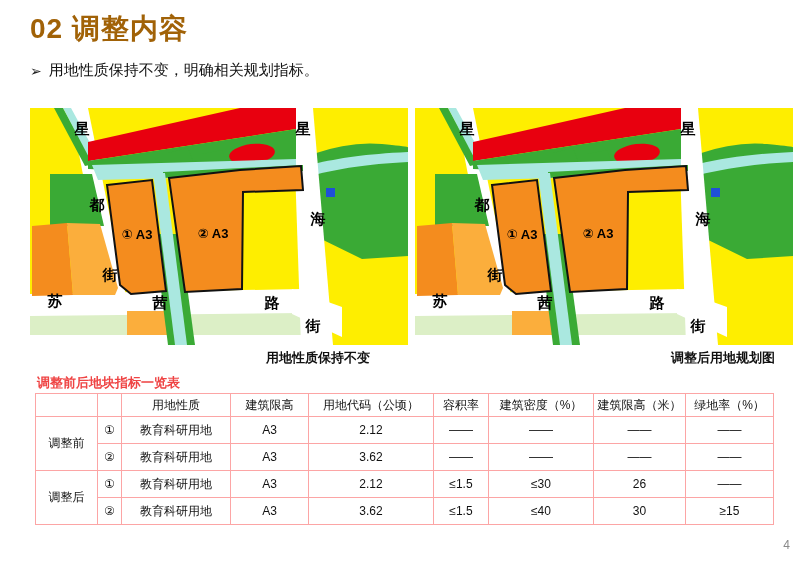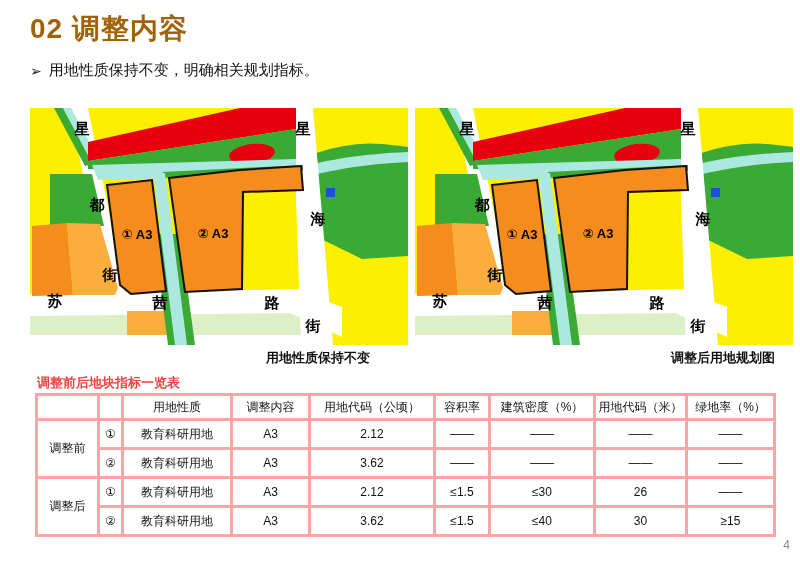--- a/index.html
+++ b/index.html
@@ -28,21 +28,21 @@
   .cap-before{left:30px;width:340px;}
   .cap-after{left:412px;width:363px;}
   .table-title{
     position:absolute;left:37px;top:374px;font-size:13px;font-weight:bold;color:#ef4444;
   }
   table.spec{
     position:absolute;left:35px;top:393px;border-collapse:collapse;
     table-layout:fixed;font-size:12px;color:#111;
   }
   table.spec td,table.spec th{
-    border:3px solid #fca5a5;text-align:center;vertical-align:middle;
+    border:1px solid #fca5a5;text-align:center;vertical-align:middle;
     padding:0;font-weight:normal;overflow:hidden;white-space:nowrap;
   }
   table.spec th{height:22px;}
   table.spec td{height:26px;}
   .page-num{
     position:absolute;right:10px;top:538px;font-size:12px;color:#8a8a8a;
   }
   svg text{
     font-family:"Liberation Sans","DejaVu Sans",sans-serif;
     font-weight:bold;fill:#000;
@@ -193,25 +193,25 @@
       <col style="width:55px">
     <col style="width:105px">
       <col style="width:92px">
       <col style="width:88px">
   </colgroup>
   <tbody>
       <tr>
     <th></th>
     <th></th>
     <th>用地性质</th>
-    <th>调整内容</th>
+    <th>建筑限高</th>
     <th>用地代码（公顷）</th>
     <th>容积率</th>
     <th>建筑密度（%）</th>
-    <th>用地代码（米）</th>
+    <th>建筑限高（米）</th>
     <th>绿地率（%）</th>
   </tr>
   <tr>
     <td rowspan="2">调整前</td>
     <td>①</td>
     <td>教育科研用地</td>
     <td>A3</td>
     <td>2.12</td>
     <td>——</td>
     <td>——</td>

